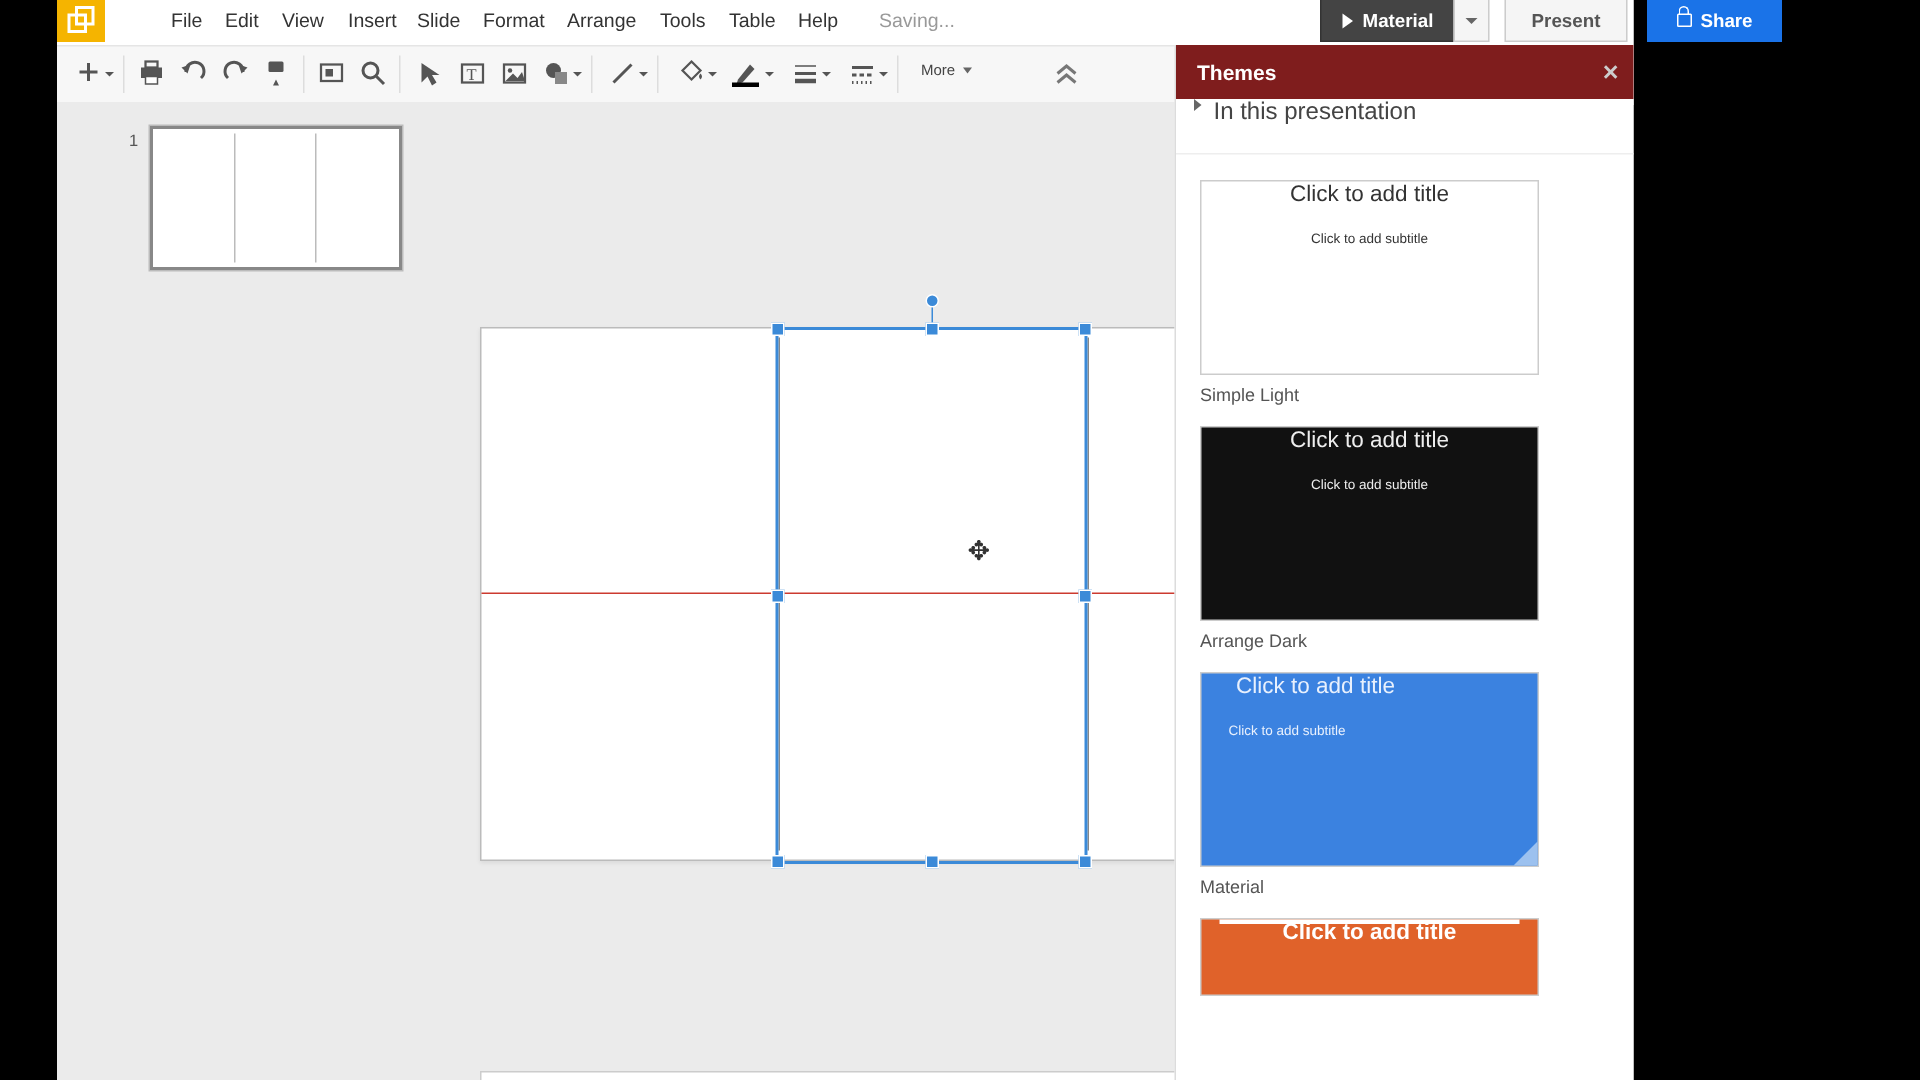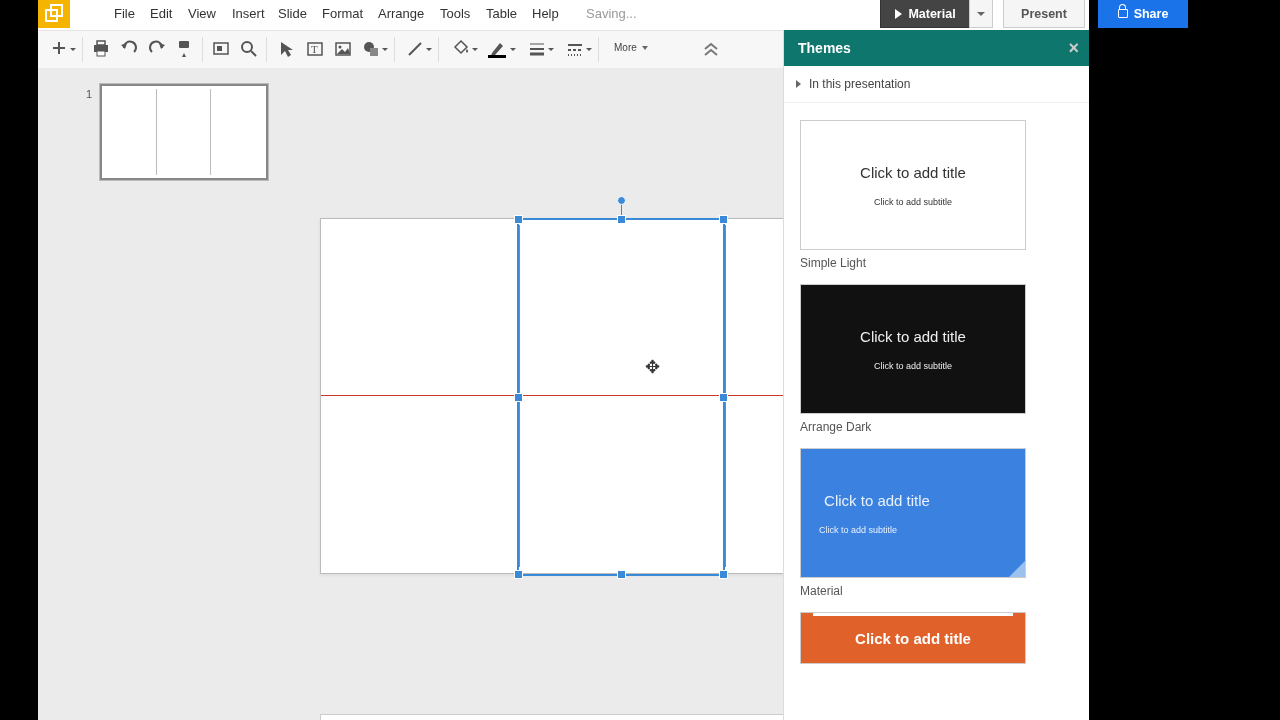--- a/index.html
+++ b/index.html
@@ -44,27 +44,27 @@
 .h{position:absolute;width:7px;height:7px;background:#3b8ad8;border:1px solid #fff}
 .h.tl{left:-5px;top:-5px}.h.tm{left:50%;top:-5px;margin-left:-4px}.h.tr{right:-5px;top:-5px}
 .h.ml{left:-5px;top:50%;margin-top:-4px}.h.mr{right:-5px;top:50%;margin-top:-4px}
 .h.bl{left:-5px;bottom:-5px}.h.bm{left:50%;bottom:-5px;margin-left:-4px}.h.br{right:-5px;bottom:-5px}
 #rot{position:absolute;left:50%;top:-24px;margin-left:-4px;width:7px;height:7px;border-radius:50%;background:#3b8ad8;border:1px solid #fff}
 #rot-l{position:absolute;left:50%;top:-16px;width:1px;height:14px;background:#3b8ad8}
 #move-cur{position:absolute;left:347px;top:288px;font-size:18px;color:#333;pointer-events:none}
 #bottom-edge{position:absolute;left:22px;bottom:-1px;width:606px;height:6px;background:#fff;border:1px solid #ccc;border-bottom:none}
 
 #panel{position:absolute;right:0;top:30px;width:305px;bottom:0;background:#fff;border-left:1px solid #dcdcdc}
-#panel-hd{height:36px;background:#0f766e;color:#fff;font-size:14px;font-weight:bold;display:flex;align-items:center;padding-left:14px;position:relative}
+#panel-hd{height:36px;background:#7f1d1d;color:#fff;font-size:14px;font-weight:bold;display:flex;align-items:center;padding-left:14px;position:relative}
 #panel-x{position:absolute;right:10px;top:8px;font-size:18px;color:#ccc;cursor:pointer}
-#panel-sub{height:36px;display:flex;align-items:center;font-size:12px;color:#444;padding-left:12px;border-bottom:1px solid #eee}
+#panel-sub{height:36px;display:flex;align-items:flex-start;font-size:16px;color:#444;padding-left:12px;border-bottom:1px solid #eee}
 #panel-sub .tri{width:0;height:0;border-left:5px solid #666;border-top:4px solid transparent;border-bottom:4px solid transparent;margin-right:8px}
 #themes{position:absolute;top:76px;bottom:0;left:0;right:0;overflow:hidden}
 .th{margin:14px 0 0 16px}
-.th-prev{width:224px;height:128px;border:1px solid #ccc;display:flex;flex-direction:column;align-items:center;justify-content:center;position:relative;cursor:pointer}
+.th-prev{width:224px;height:128px;border:1px solid #ccc;display:flex;flex-direction:column;align-items:center;position:relative;cursor:pointer}
 .th-title{font-size:15px}.th-sub{font-size:9px;margin-top:16px}
 .th-label{font-size:12px;color:#555;margin-top:6px}
 .th-dark{background:#111;color:#eee}
 .th-mat{background:#3b82e0;color:#e8f0fd}
 .th-mat .th-title{font-size:15px;margin-left:-72px}
 .th-mat .fold{position:absolute;right:0;bottom:0;width:0;height:0;border-bottom:16px solid #9cc1ef;border-left:16px solid transparent}
 .th-or{background:#e0622a;color:#fff;height:50px}
 .th-or .bar{position:absolute;top:0;left:12px;right:12px;height:3px;background:#fff}
 
 .dd-s{position:absolute;width:0;height:0;border-top:3px solid #555;border-left:3px solid transparent;border-right:3px solid transparent}

